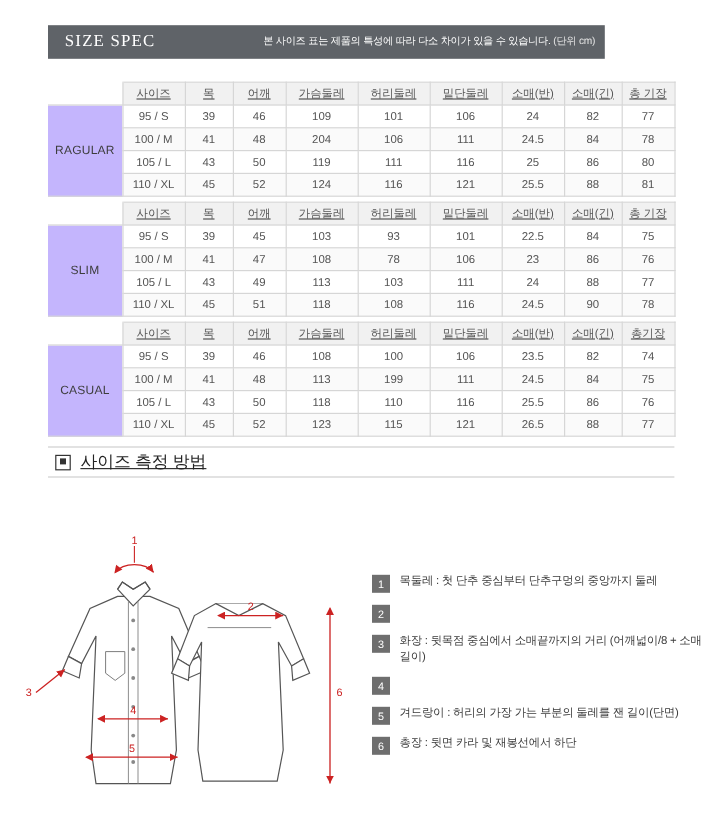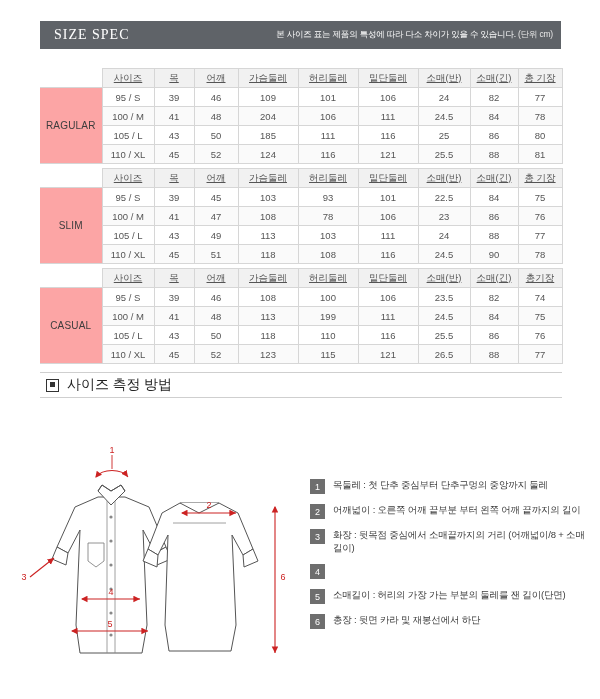--- a/index.html
+++ b/index.html
@@ -13,21 +13,21 @@
   .page {
     position: relative;
     width: 600px; height: 699px;
     overflow: hidden;
   }
 
   
   .header {
     position: absolute;
     left: 40px; top: 21px;
-    width: 521px; height: 28px;
+    width: 464px; height: 28px;
     background: #5f6368;
     display: flex;
     align-items: center;
   }
   .header-title {
     color: #ffffff;
     font-size: 14px;
     letter-spacing: 1px;
     padding-left: 14px;
     font-family: "Liberation Serif", serif;
@@ -59,21 +59,21 @@
     padding: 0;
     vertical-align: middle;
   }
   .spec-table thead th {
     background: #f1f1f1;
     color: #555;
     font-size: 9.5px;
     text-decoration: underline;
   }
   .spec-table td.rowlabel {
-    background: #fca5a5;
+    background: #c4b5fd;
     font-size: 10px;
     color: #3d3d3d;
     letter-spacing: 0.2px;
     border-left: none;
   }
   .spec-table th.corner {
     background: #ffffff;
     border-left: none;
     border-top: none;
   }
@@ -97,20 +97,21 @@
     position: absolute;
     left: 40px; top: 372px;
     width: 522px; height: 26px;
     border-top: 1px solid #cfcfcf;
     border-bottom: 1px solid #cfcfcf;
     display: flex;
     align-items: center;
     gap: 8px;
     padding-left: 6px;
     background: #ffffff;
+    text-decoration: underline;
   }
   .sq-icon {
     width: 13px; height: 13px;
     border: 1.5px solid #333;
     display: inline-block;
     position: relative;
   }
   .sq-icon::after {
     content: "";
     position: absolute;
@@ -223,21 +224,21 @@
         <td class="val">106</td>
         <td class="val">111</td>
         <td class="val">24.5</td>
         <td class="val">84</td>
         <td class="val">78</td>
       </tr>
       <tr>
         <td class="size">105 / L</td>
         <td class="val">43</td>
         <td class="val">50</td>
-        <td class="val">185</td>
+        <td class="val">119</td>
         <td class="val">111</td>
         <td class="val">116</td>
         <td class="val">25</td>
         <td class="val">86</td>
         <td class="val">80</td>
       </tr>
       <tr>
         <td class="size">110 / XL</td>
         <td class="val">45</td>
         <td class="val">52</td>
@@ -479,32 +480,31 @@
     </svg>
   </div>
 
   <div class="legend">
     <div class="legend-row">
       <span class="legend-num">1</span>
       <span class="legend-text">목둘레 : 첫 단추 중심부터 단추구멍의 중앙까지 둘레</span>
     </div>
     <div class="legend-row">
       <span class="legend-num">2</span>
-      <span class="legend-text">어깨넓이 : 오른쪽 어깨 끝부분 부터 왼쪽 어깨 끝까지의 길이</span>
     </div>
     <div class="legend-row">
       <span class="legend-num">3</span>
       <span class="legend-text">화장 : 뒷목점 중심에서 소매끝까지의 거리 (어깨넓이/8 + 소매길이)</span>
     </div>
     <div class="legend-row">
       <span class="legend-num">4</span>
     </div>
     <div class="legend-row">
       <span class="legend-num">5</span>
-      <span class="legend-text">소매길이 : 허리의 가장 가는 부분의 둘레를 잰 길이(단면)</span>
+      <span class="legend-text">겨드랑이 : 허리의 가장 가는 부분의 둘레를 잰 길이(단면)</span>
     </div>
     <div class="legend-row">
       <span class="legend-num">6</span>
       <span class="legend-text">총장 : 뒷면 카라 및 재봉선에서 하단</span>
     </div>
   </div>
 
 </div>
 
 </body></html>

